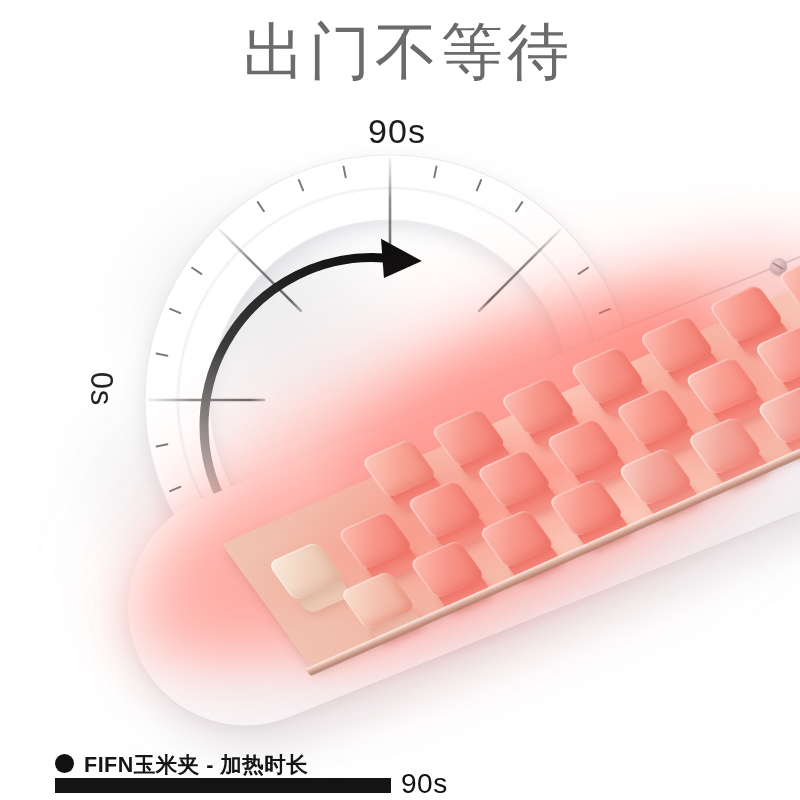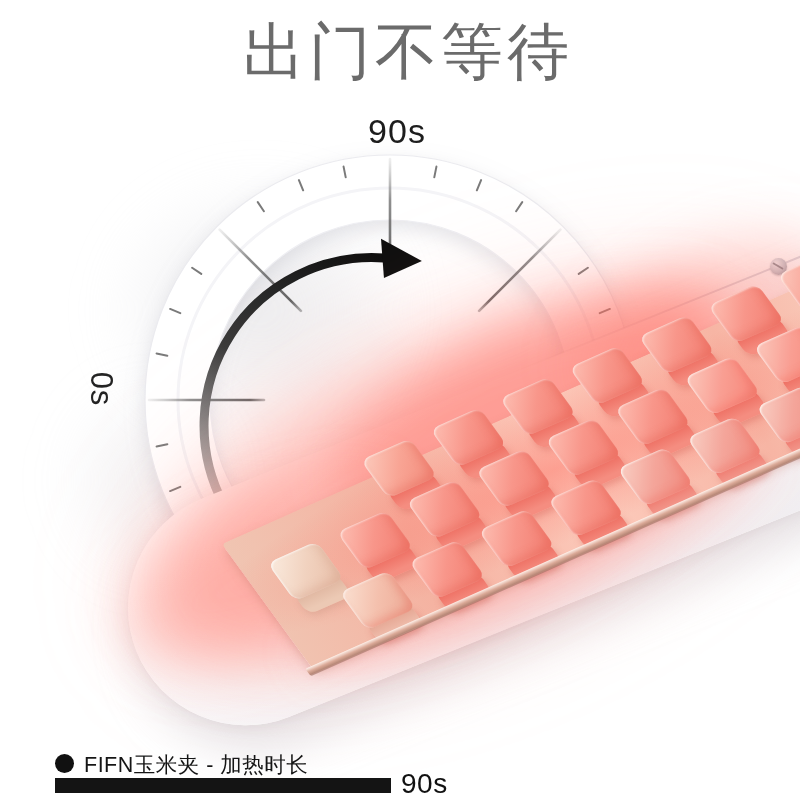--- a/index.html
+++ b/index.html
@@ -131,21 +131,21 @@
   .row-near .cube:nth-child(n+5) .f { filter:brightness(1.08) saturate(0.85); }
 
   
   .legend { position:absolute; left:0; top:0; z-index:20; }
   .bullet {
     position:absolute; left:55px; top:754px; width:19px; height:19px;
     border-radius:50%; background:#111111;
   }
   .legend-label {
     position:absolute; left:84px; top:750px;
-    font-size:21.5px; font-weight:400; color:#151515; letter-spacing:0.5px;
+    font-size:21.5px; font-weight:700; color:#151515; letter-spacing:0.5px;
     white-space:nowrap;
   }
   .duration-bar {
     position:absolute; left:55px; top:778px; width:336px; height:15px;
     background:#141414;
   }
   .duration-value {
     position:absolute; left:401px; top:768px;
     font-size:28px; font-weight:500; color:#111111; letter-spacing:0.5px;
   }

